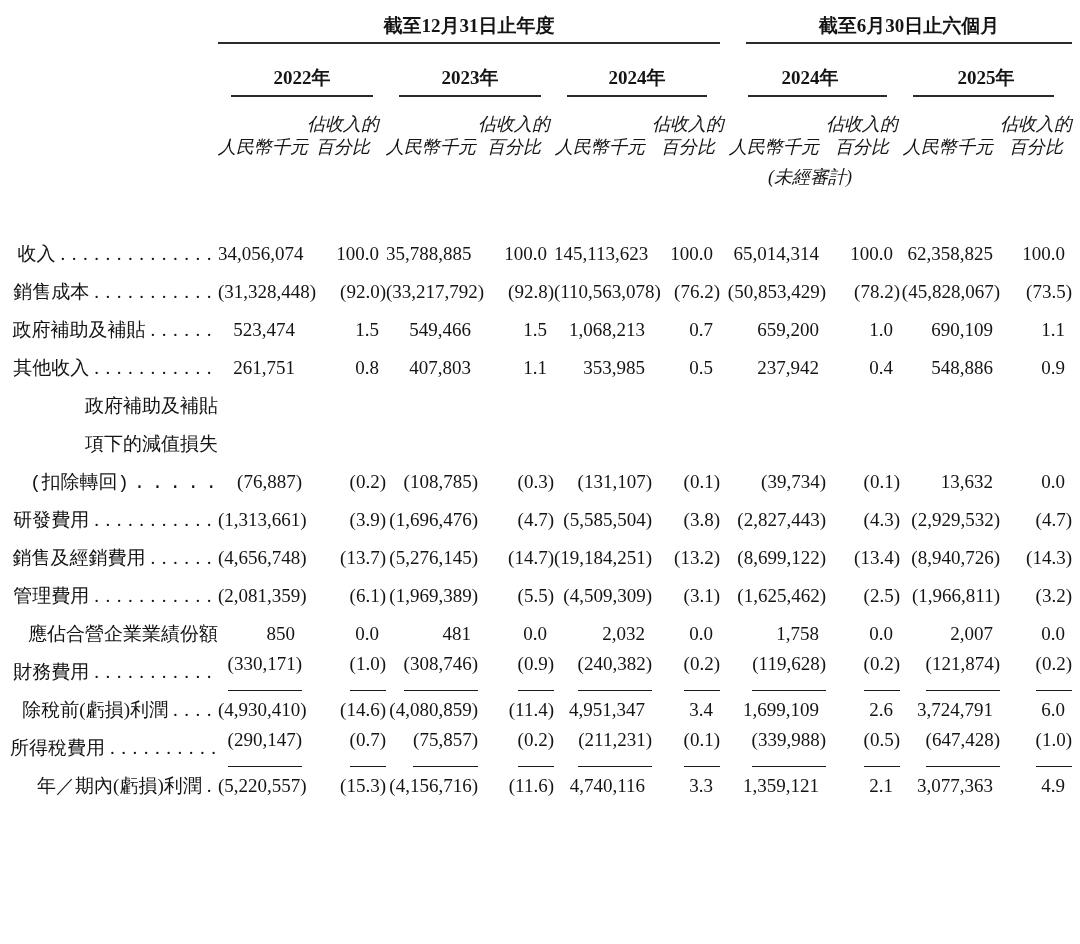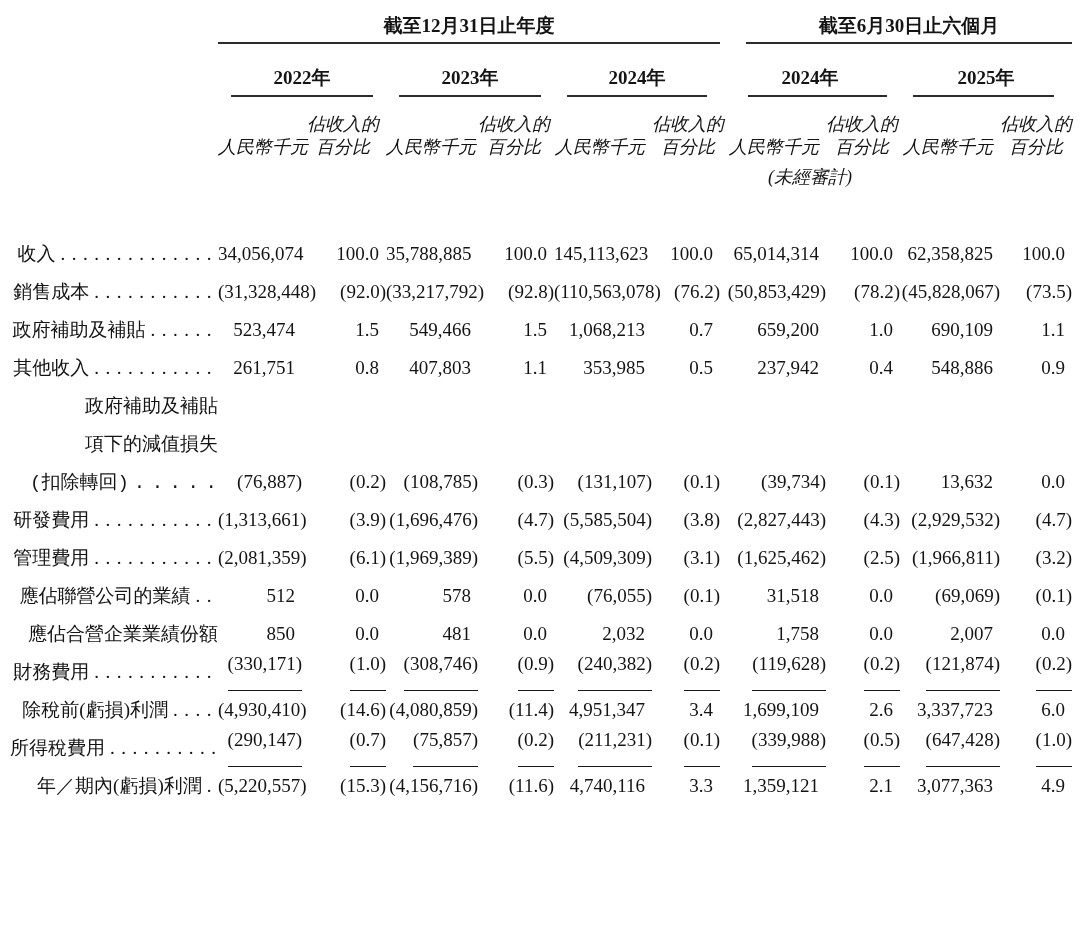--- a/index.html
+++ b/index.html
@@ -197,46 +197,46 @@
           <td class="">(1,696,476)</td>
           <td class="">(4.7)</td>
           <td class="">(5,585,504)</td>
           <td class="">(3.8)</td>
           <td class="">(2,827,443)</td>
           <td class="">(4.3)</td>
           <td class="">(2,929,532)</td>
           <td class="">(4.7)</td>
         </tr>
         <tr>
+          <td class="lbl"><span>銷售及經銷費用</span><span class="leader">......</span></td>
+          <td class="">(4,656,748)</td>
+          <td class="">(13.7)</td>
+          <td class="">(5,276,145)</td>
+          <td class="">(14.7)</td>
+          <td class="">(19,184,251)</td>
+          <td class="">(13.2)</td>
+          <td class="">(8,699,122)</td>
+          <td class="">(13.4)</td>
+          <td class="">(8,940,726)</td>
+          <td class="">(14.3)</td>
+        </tr>
+        <tr>
           <td class="lbl"><span>管理費用</span><span class="leader">...........</span></td>
           <td class="">(2,081,359)</td>
           <td class="">(6.1)</td>
           <td class="">(1,969,389)</td>
           <td class="">(5.5)</td>
           <td class="">(4,509,309)</td>
           <td class="">(3.1)</td>
           <td class="">(1,625,462)</td>
           <td class="">(2.5)</td>
           <td class="">(1,966,811)</td>
           <td class="">(3.2)</td>
         </tr>
         <tr>
-          <td class="lbl"><span>應佔聯營公司的業績</span><span class="leader">..</span></td>
-          <td class="pos">512</td>
-          <td class="pos">0.0</td>
-          <td class="pos">578</td>
-          <td class="pos">0.0</td>
-          <td class="">(76,055)</td>
-          <td class="">(0.1)</td>
-          <td class="pos">31,518</td>
-          <td class="pos">0.0</td>
-          <td class="">(69,069)</td>
-          <td class="">(0.1)</td>
-        </tr>
-        <tr>
           <td class="lbl"><span>應佔合營企業業績份額</span></td>
           <td class="pos">850</td>
           <td class="pos">0.0</td>
           <td class="pos">481</td>
           <td class="pos">0.0</td>
           <td class="pos">2,032</td>
           <td class="pos">0.0</td>
           <td class="pos">1,758</td>
           <td class="pos">0.0</td>
           <td class="pos">2,007</td>
@@ -258,21 +258,21 @@
         <tr>
           <td class="lbl"><span>除稅前(虧損)利潤</span><span class="leader">....</span></td>
           <td class="">(4,930,410)</td>
           <td class="">(14.6)</td>
           <td class="">(4,080,859)</td>
           <td class="">(11.4)</td>
           <td class="pos">4,951,347</td>
           <td class="pos">3.4</td>
           <td class="pos">1,699,109</td>
           <td class="pos">2.6</td>
-          <td class="pos">3,337,723</td>
+          <td class="pos">3,724,791</td>
           <td class="pos">6.0</td>
         </tr>
         <tr>
           <td class="lbl"><span>所得稅費用</span><span class="leader">..........</span></td>
           <td class=""><span class="uline">(290,147)</span></td>
           <td class=""><span class="uline">(0.7)</span></td>
           <td class=""><span class="uline">(75,857)</span></td>
           <td class=""><span class="uline">(0.2)</span></td>
           <td class=""><span class="uline">(211,231)</span></td>
           <td class=""><span class="uline">(0.1)</span></td>

